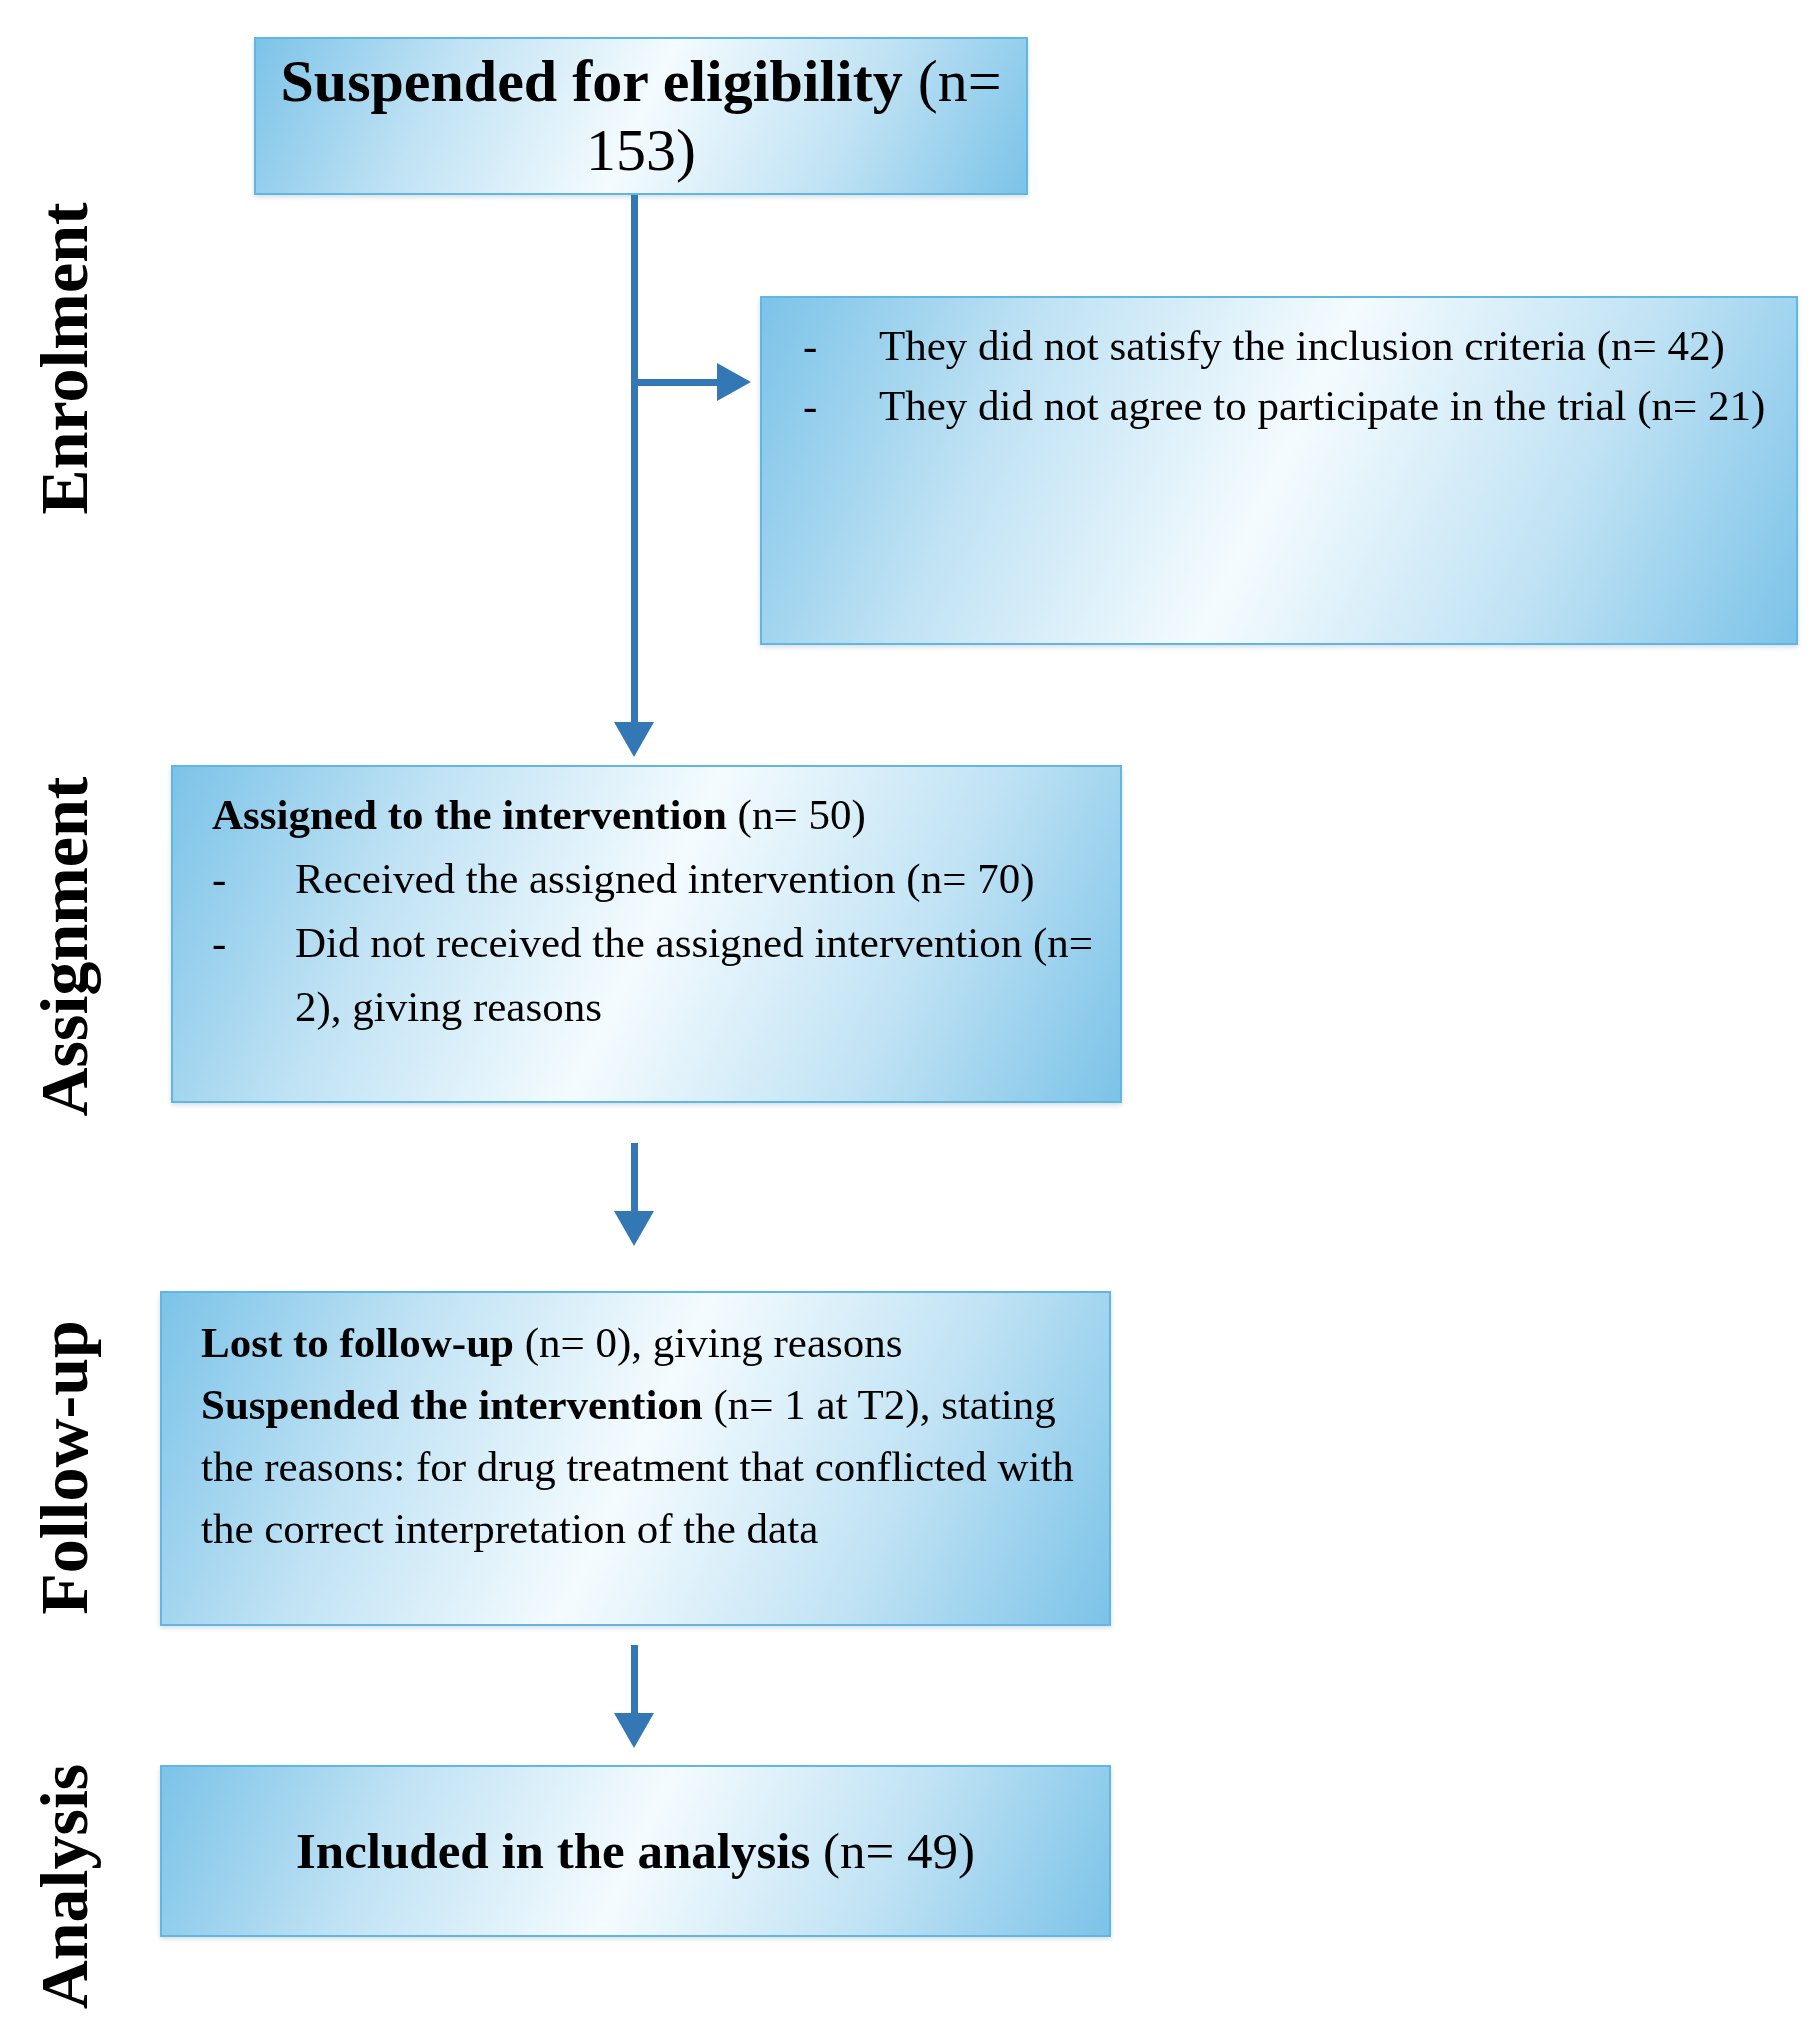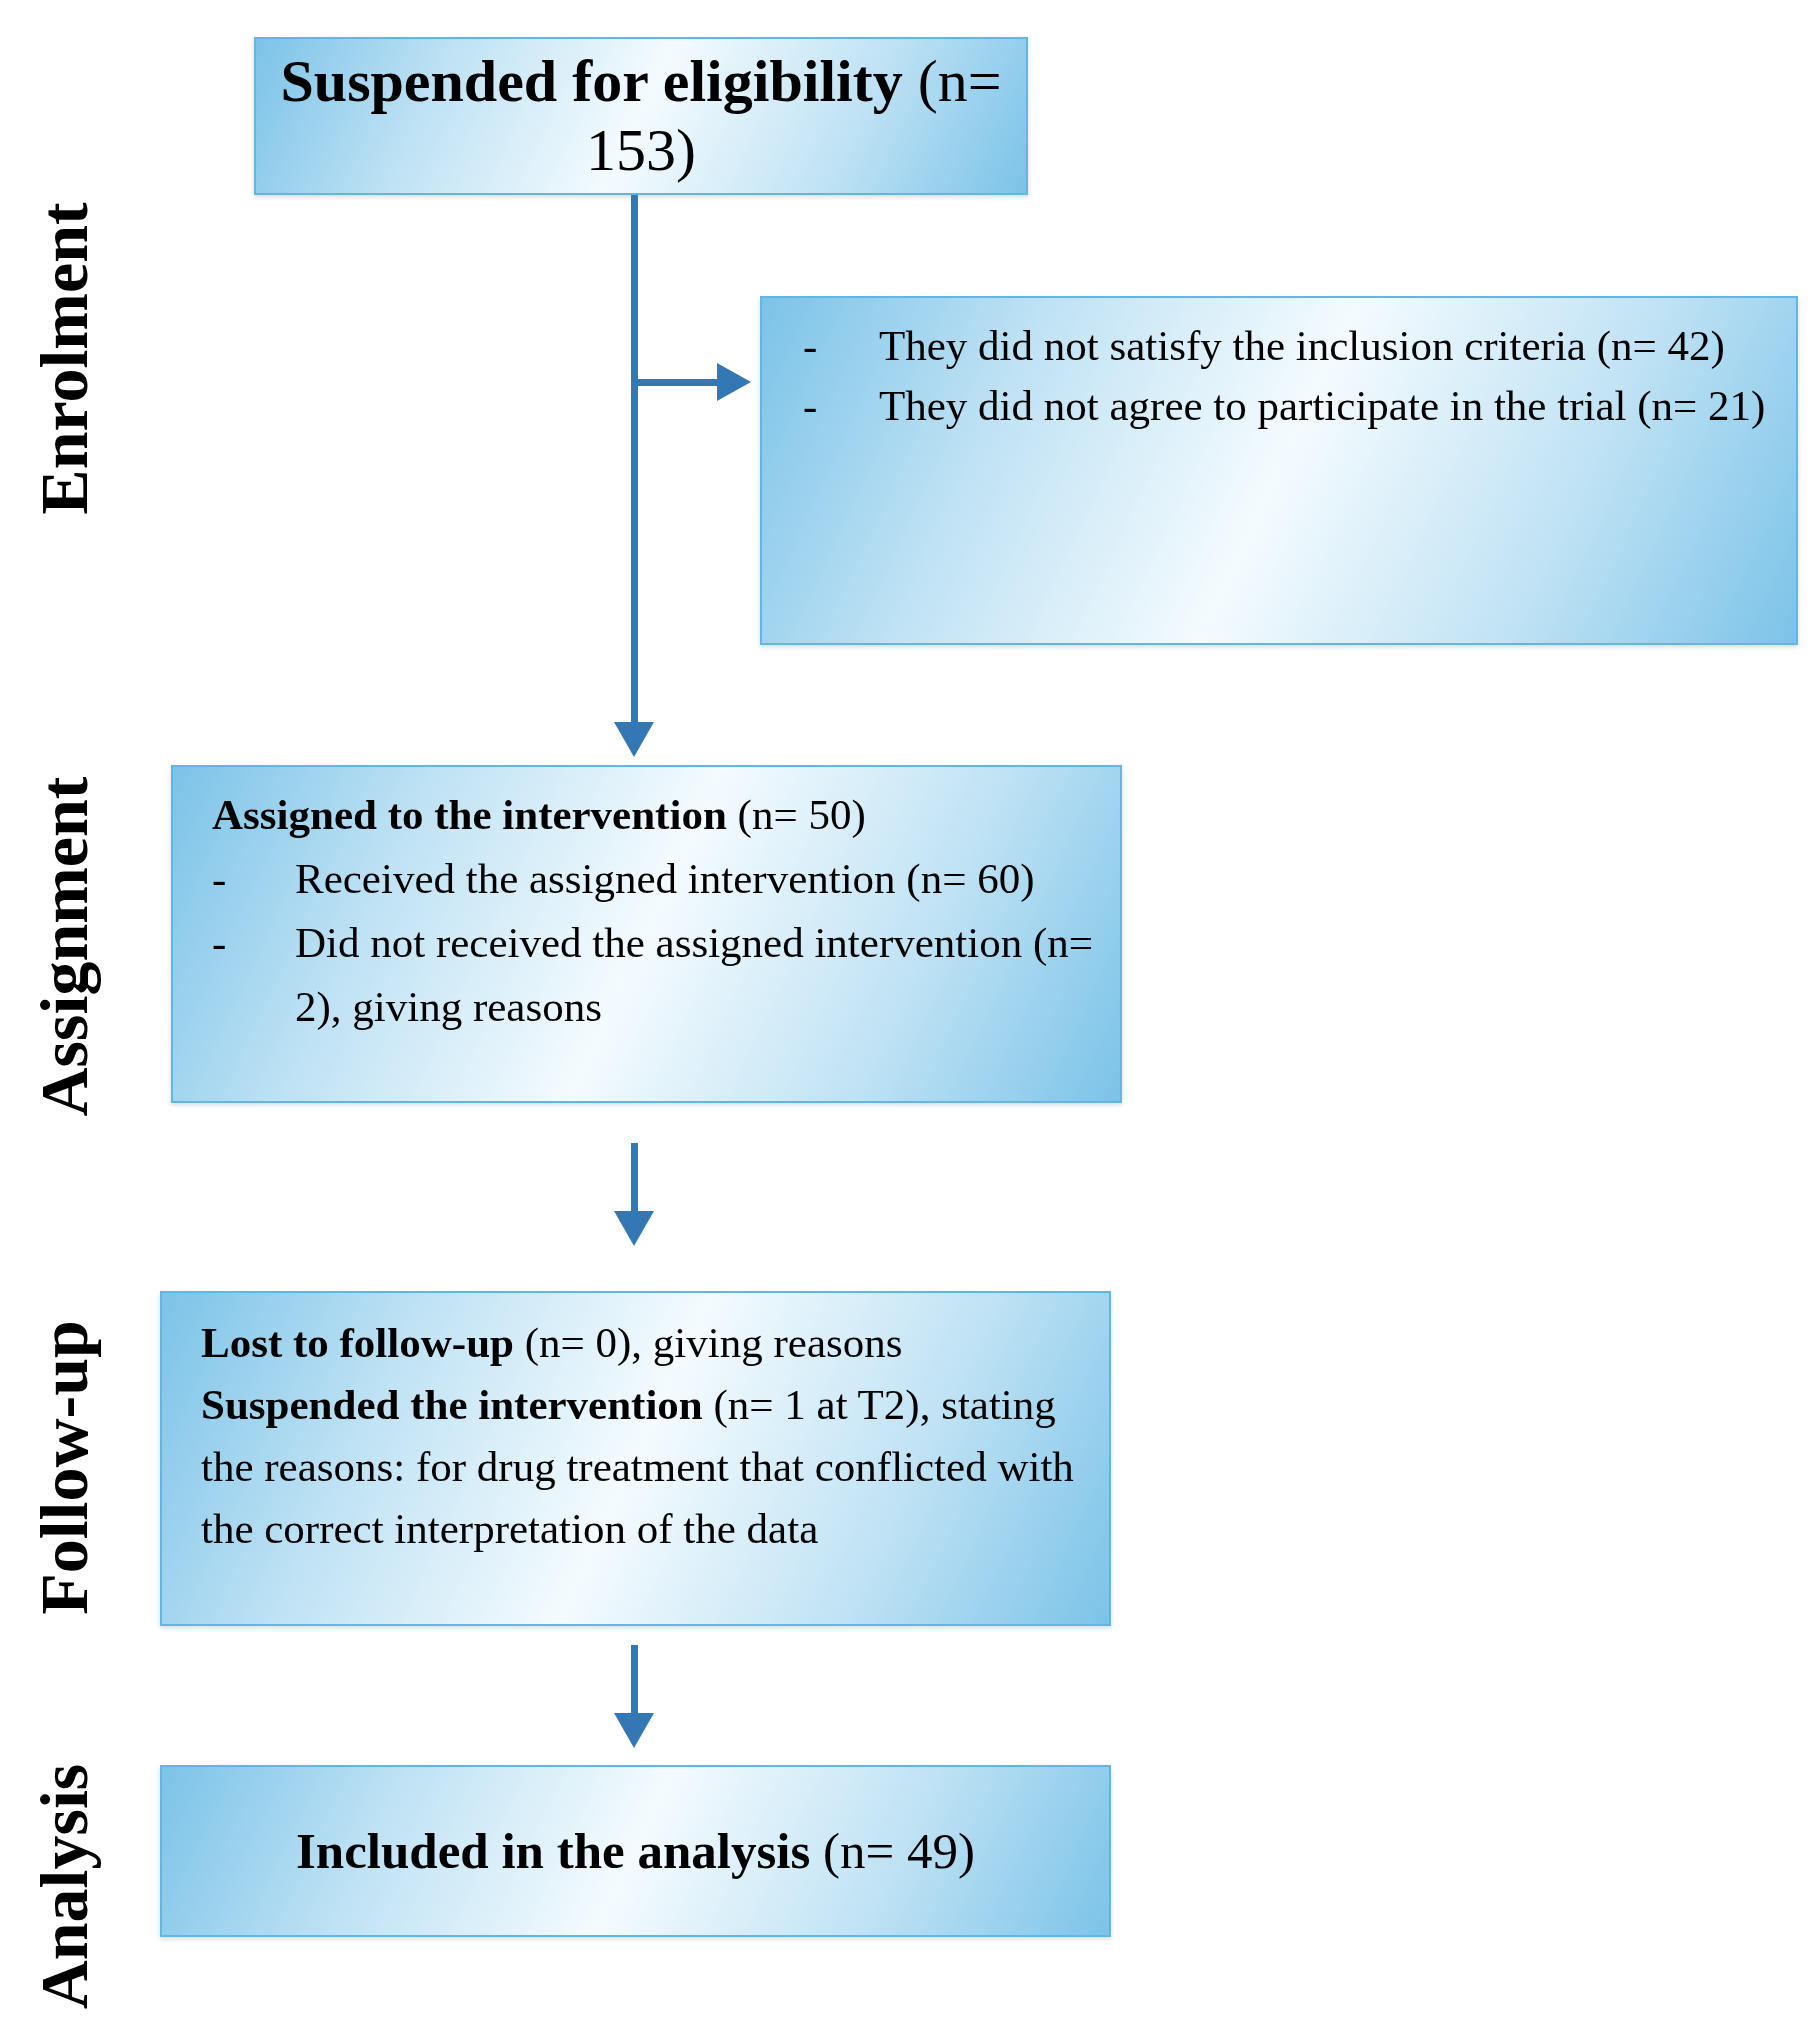--- a/index.html
+++ b/index.html
@@ -95,21 +95,21 @@
       <span class="txt">They did not agree to participate in the trial (n= 21)</span>
     </div>
   </div>
 
   <div class="box" id="box-assigned">
     <div>
       <span class="b">Assigned to the intervention</span><span> (n= 50)</span>
     </div>
     <div class="li">
       <span class="dash">-</span>
-      <span class="txt">Received the assigned intervention (n= 60)</span>
+      <span class="txt">Received the assigned intervention (n= 70)</span>
     </div>
     <div class="li">
       <span class="dash">-</span>
       <span class="txt">Did not received the assigned intervention (n= 2), giving reasons</span>
     </div>
   </div>
 
   <div class="shaft-v" id="arrow-v2-shaft"></div>
   <div class="head-down" id="arrow-v2-head"></div>
 

